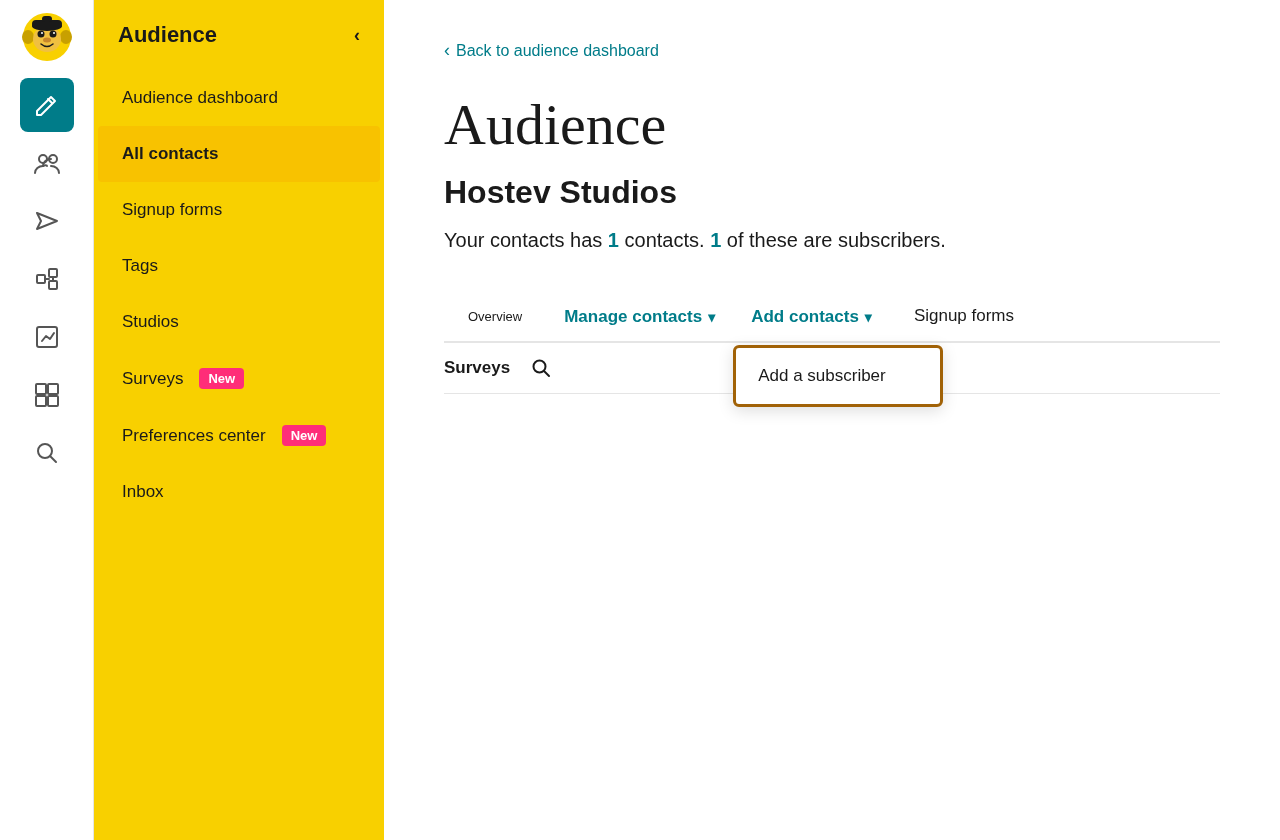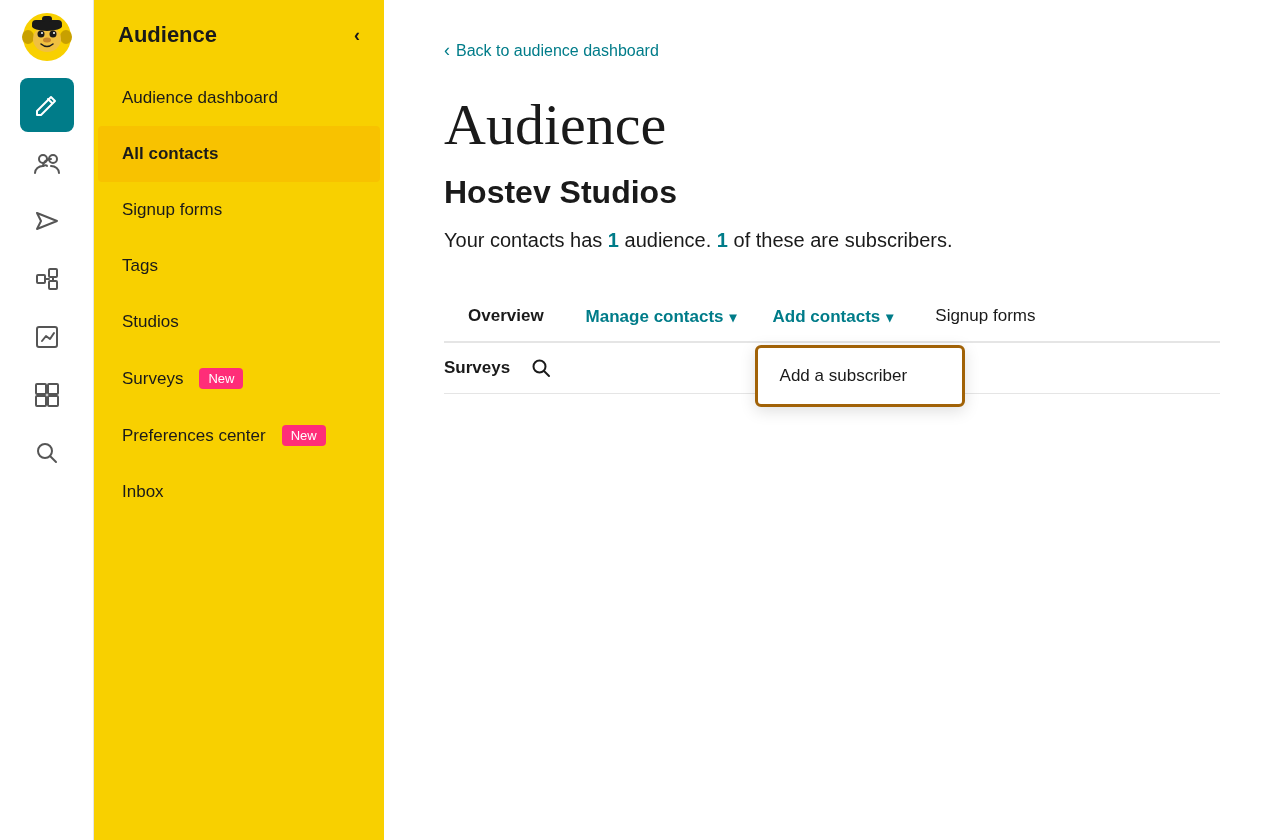--- a/index.html
+++ b/index.html
@@ -74,21 +74,21 @@
       margin: 0 4px;
     }
     .nav-item.active {
       background: #f8c200;
       font-weight: 600;
     }
     .badge-new {
       background: #ff2d78;
       color: #fff;
       font-size: 13px;
-      font-weight: 400;
+      font-weight: 700;
       padding: 3px 9px;
       border-radius: 4px;
       margin-left: 6px;
     }
 
     
     .main-content {
       flex: 1;
       padding: 0 60px;
       overflow-y: auto;
@@ -131,24 +131,24 @@
     
     .tabs {
       display: flex;
       align-items: center;
       border-bottom: 2px solid #e5e5e5;
       gap: 0;
       position: relative;
     }
     .tab {
       padding: 14px 24px;
-      font-size: 17px;
-      cursor: pointer;
-      color: #1a1a1a;
-      font-weight: 700;
+      font-size: 13px;
+      cursor: pointer;
+      color: #1a1a1a;
+      font-weight: 400;
       border-bottom: 3px solid transparent;
       margin-bottom: -2px;
     }
     .tab-dropdown {
       display: flex;
       align-items: center;
       gap: 6px;
       padding: 14px 18px;
       font-size: 17px;
       cursor: pointer;
@@ -342,21 +342,21 @@
     <span>Back to audience dashboard</span>
   </a>
 
   <div class="page-title">Audience</div>
 
   <div class="audience-name">Hostev Studios</div>
 
   <div class="audience-stat">
     <span>Your contacts has</span>
     <span class="highlight">1</span>
-    <span>audience.</span>
+    <span>contacts.</span>
     <span class="highlight">1</span>
     <span>of these are subscribers.</span>
   </div>
 
   <div class="tabs">
 
     <div class="tab">
       <span>Overview</span>
     </div>
 

